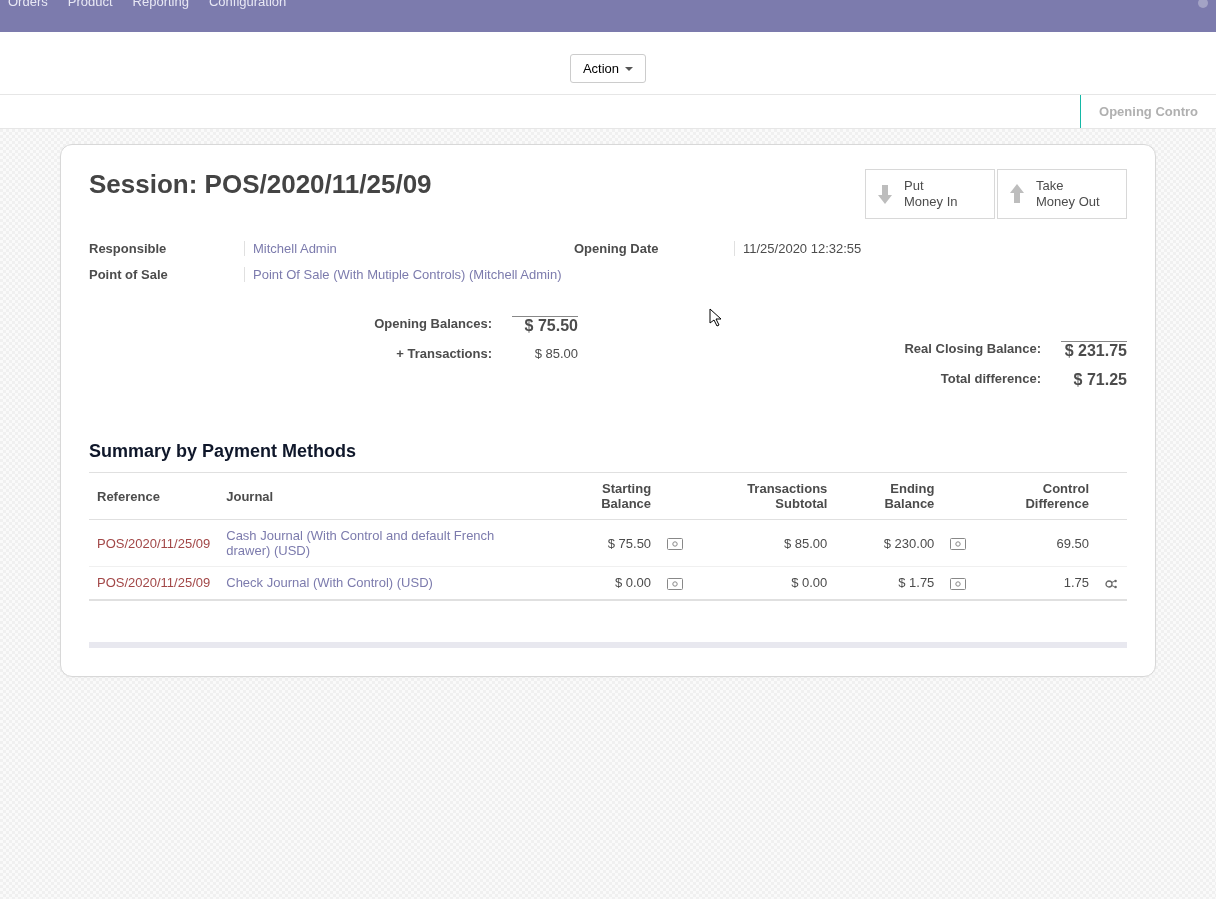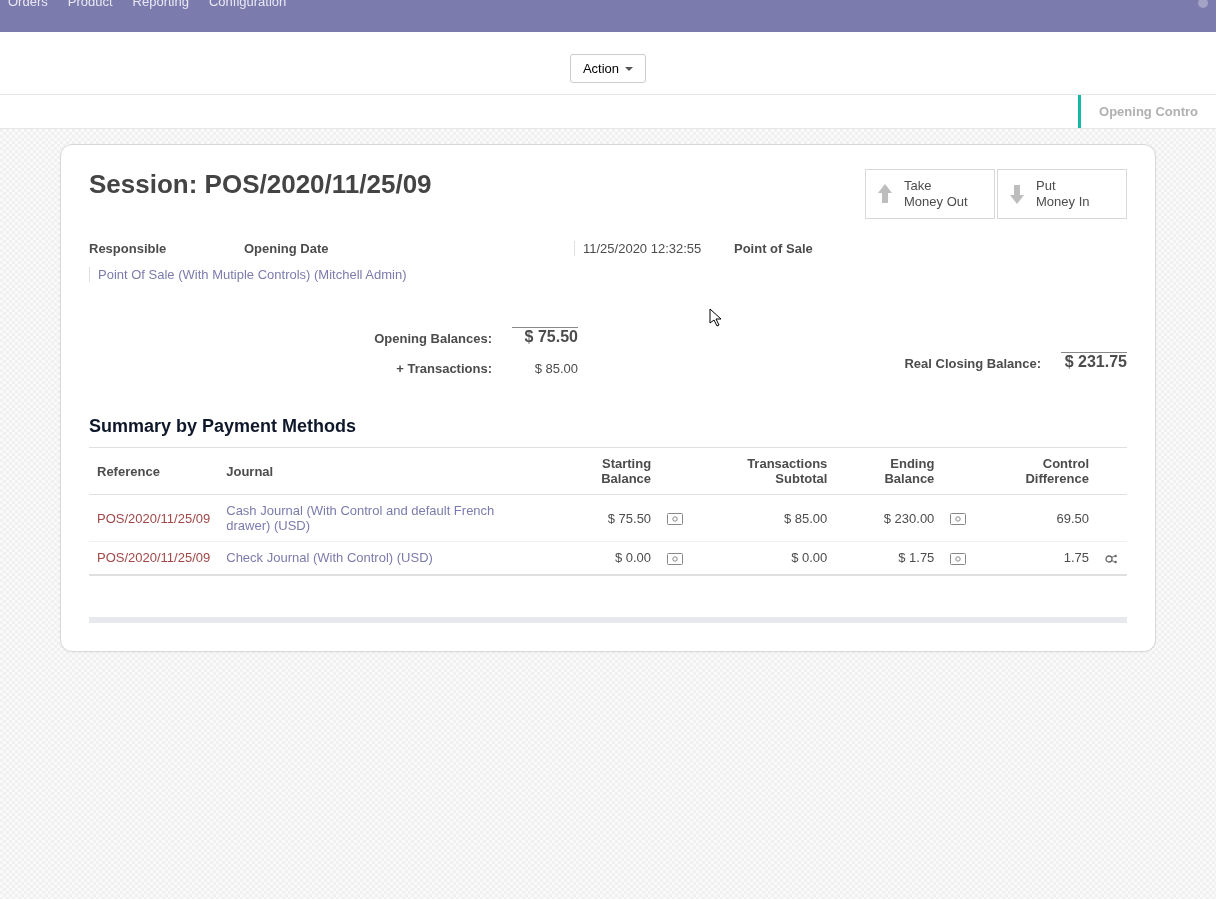--- a/index.html
+++ b/index.html
@@ -77,21 +77,21 @@
     height: 34px;
     background: #fff;
     border-bottom: 1px solid #e6e6e6;
     display: flex;
     align-items: center;
     justify-content: flex-end;
     padding-right: 0;
   }
   .status-stage {
     height: 100%;
-    border-left: 3px solid #14b8a6;
+    border-left: 1px solid #14b8a6;
     padding: 0 18px;
     display: flex;
     align-items: center;
     color: #b0b0b0;
     font-weight: bold;
     font-size: 13px;
   }
 
   
   .sheet-wrap { padding: 15px 60px 0 60px; }
@@ -148,21 +148,21 @@
   .balance-row {
     display: grid;
     grid-template-columns: 1fr 1fr;
     column-gap: 60px;
     margin-bottom: 40px;
   }
   .balance-col { }
   .brow {
     display: flex;
     justify-content: flex-end;
-    align-items: flex-end;
+    align-items: flex-start;
     gap: 20px;
     min-height: 30px;
   }
   .brow .blbl { font-weight: bold; }
   .bnum {
     min-width: 66px;
     text-align: right;
     padding-right: 0;
     border-top: 1px solid #888;
   }
@@ -242,43 +242,44 @@
   <div class="status-stage">Opening Contro</div>
 </div>
 
 <div class="sheet-wrap">
   <div class="sheet">
 
     <div class="sheet-head">
       <div class="sheet-title">Session: POS/2020/11/25/09</div>
 
       <div class="money-btns">
+        <div class="money-btn">
+          <svg class="arrow-svg" width="18" height="22" viewBox="0 0 18 22">
+            <path d="M6 2 H12 V12 H16 L9 21 L2 12 H6 Z" fill="#bdbdbd"></path>
+          </svg>
+          <div class="mbt">
+            <div>Put</div>
+            <div>Money In</div>
+          </div>
+        </div>
         <div class="money-btn">
           <svg class="arrow-svg" width="18" height="22" viewBox="0 0 18 22">
             <path d="M9 1 L16 10 H12 V20 H6 V10 H2 Z" fill="#bdbdbd"></path>
           </svg>
           <div class="mbt">
             <div>Take</div>
             <div>Money Out</div>
           </div>
         </div>
-        <div class="money-btn">
-          <svg class="arrow-svg" width="18" height="22" viewBox="0 0 18 22">
-            <path d="M6 2 H12 V12 H16 L9 21 L2 12 H6 Z" fill="#bdbdbd"></path>
-          </svg>
-          <div class="mbt">
-            <div>Put</div>
-            <div>Money In</div>
-          </div>
-        </div>
       </div>
     </div>
 
     <div class="info-grid">
       <div class="lbl">Responsible</div>
+      <div class="link val-border-left">Mitchell Admin</div>
       <div class="lbl">Opening Date</div>
       <div class="val-border-left">11/25/2020 12:32:55</div>
 
       <div class="lbl">Point of Sale</div>
       <div class="link val-border-left" style="grid-column: span 3;">Point Of Sale (With Mutiple Controls) (Mitchell Admin)</div>
     </div>
 
     <div class="balance-row">
       <div class="balance-col">
         <div class="brow">
@@ -288,20 +289,24 @@
         <div class="brow">
           <span class="blbl">+ Transactions:</span>
           <span class="bnum plain">$ 85.00</span>
         </div>
       </div>
       <div class="balance-col">
         <div class="spacer"></div>
         <div class="brow">
           <span class="blbl">Real Closing Balance:</span>
           <span class="bnum big">$ 231.75</span>
+        </div>
+        <div class="brow">
+          <span class="blbl">Total difference:</span>
+          <span class="bnum big plain" style="border-top:none;">$ 71.25</span>
         </div>
       </div>
     </div>
 
     <div class="section-title">Summary by Payment Methods</div>
 
     <table class="payments">
       <thead>
         <tr>
           <th>Reference</th>

